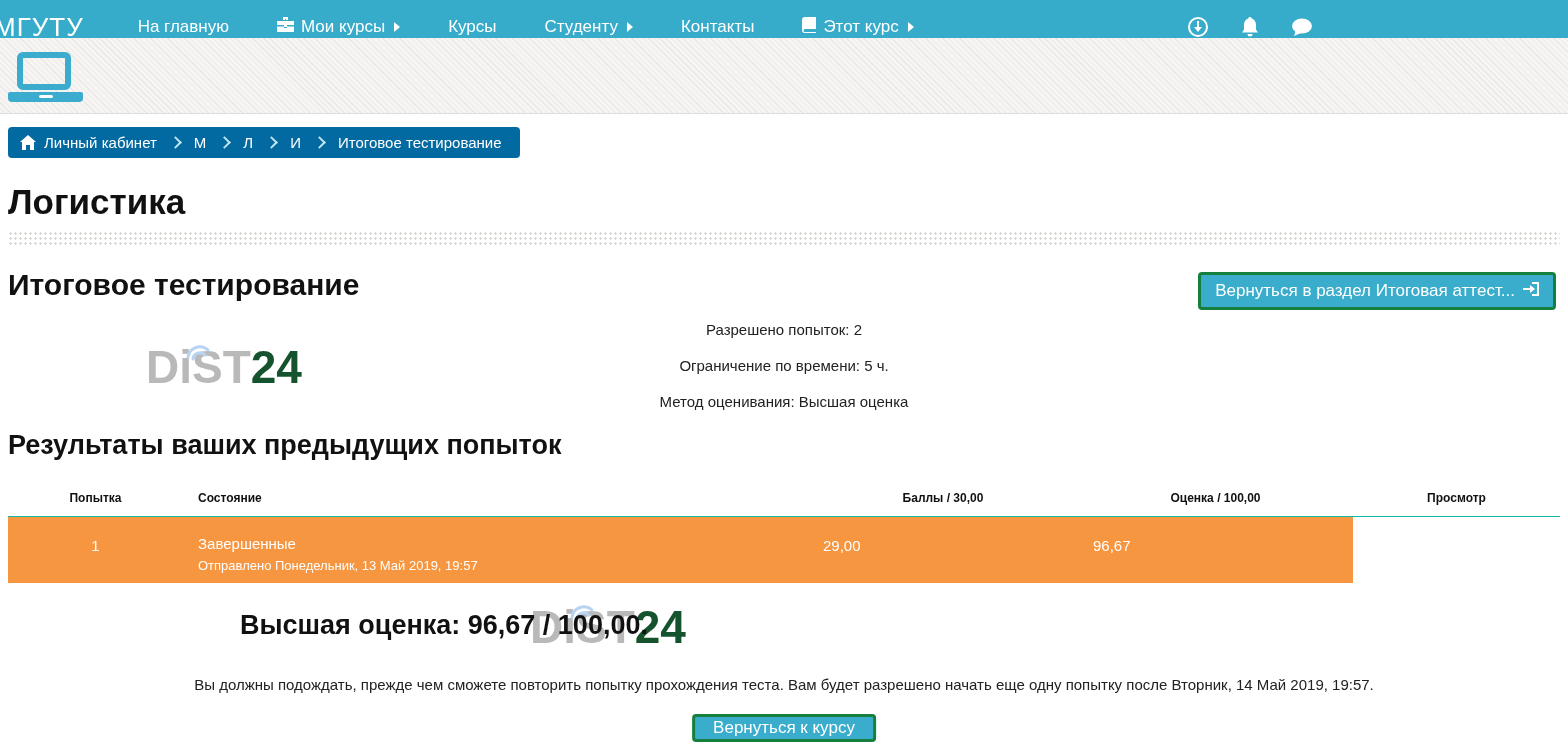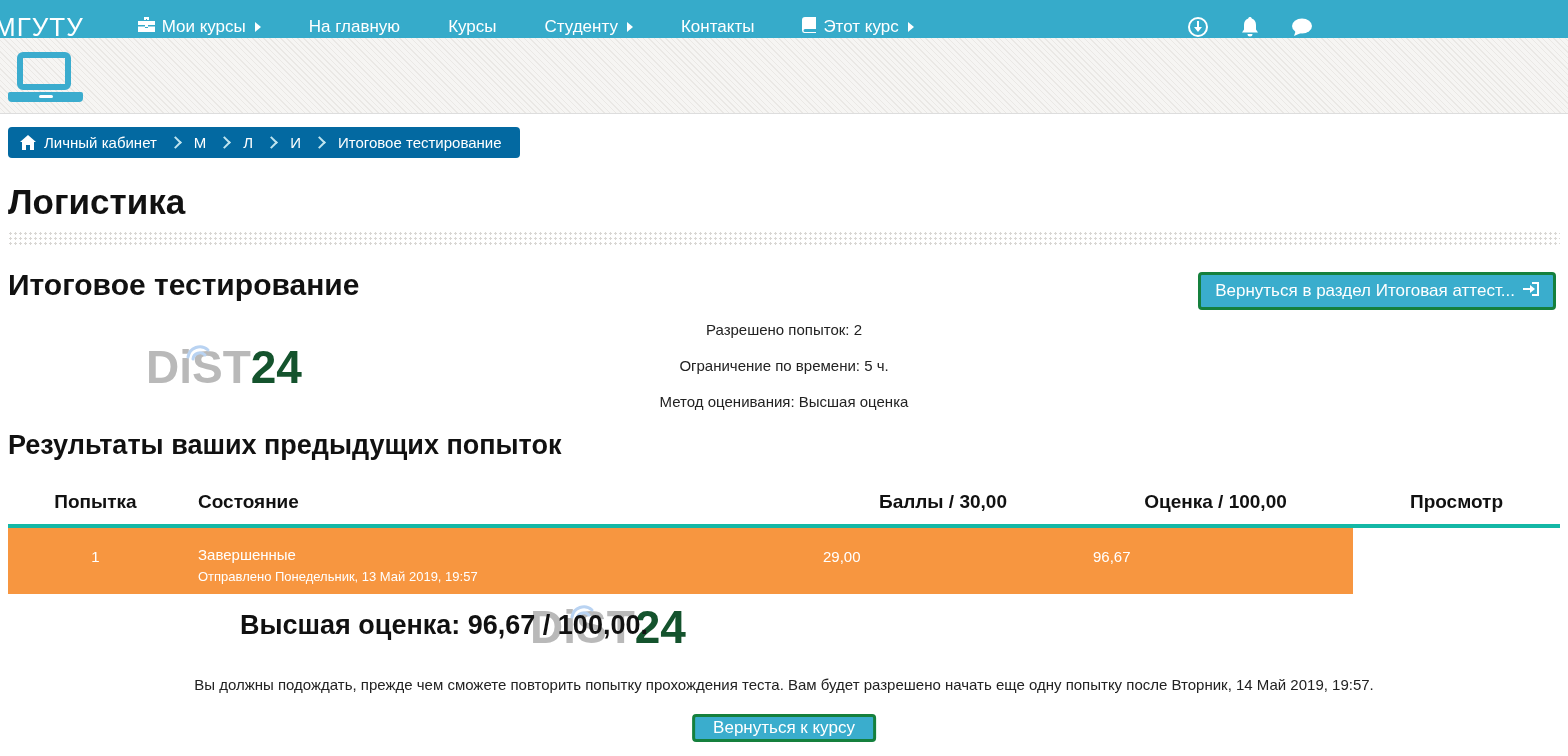--- a/index.html
+++ b/index.html
@@ -43,22 +43,22 @@
     display:inline-flex; align-items:center; gap:8px; }
   .btn-back-section { position:absolute; right:4px; top:4px; }
 
   .info-lines { position:absolute; top:321px; left:0; width:1568px; text-align:center; font-size:15px; color:#222; }
   .info-lines p { margin-bottom:19px; }
 
   .h3 { position:absolute; top:430px; left:8px; font-size:27px; font-weight:bold; color:#111; }
 
   
   .results { position:absolute; top:482px; left:8px; width:1552px; border-collapse:collapse; }
-  .results th { font-size:19px; font-weight:bold; color:#111; padding:9px 15px 11px;
-    border-bottom:4px solid #14b8a6; }
+  .results th { font-size:12px; font-weight:bold; color:#111; padding:9px 15px 11px;
+    border-bottom:1px solid #14b8a6; }
   .results .c { text-align:center; } .results .l { text-align:left; }
   .results td { font-size:15px; padding:10px 15px; vertical-align:top; }
   .row-best td { background:#f79640; color:#fff; }
   .row-best td.review-cell { background:#fff; }
   .attempt-cell { text-align:center; padding-top:20px !important; }
   .marks-cell, .grade-cell { text-align:left; padding-top:20px !important; }
   .state-cell { padding-top:18px !important; height:65px; }
   .state-detail { font-size:13px; margin-top:6px; }
 
   
@@ -74,31 +74,31 @@
   .wm-1 { left:146px; top:340px; }
   .wm-2 { left:530px; top:600px; }
 </style>
 </head>
 <body>
 
 <div class="topnav">
   <div class="brand">МГУТУ</div>
 
   <div class="nav-item">
+    <span>На главную</span>
+  </div>
+
+  <div class="nav-item">
     <span class="icon">
       <svg width="17" height="15" viewBox="0 0 17 15">
           <path fill="#fff" d="M6 0h5v3h-2V2H8v1H6V0zM0 4h17v4h-7v2H7V8H0V4zm0 5.5h7v1.6h3V9.5h7V15H0V9.5z"></path>
         </svg>
     </span>
     <span>Мои курсы</span>
     <span class="caret"></span>
-  </div>
-
-  <div class="nav-item">
-    <span>На главную</span>
   </div>
 
   <div class="nav-item">
     <span>Курсы</span>
   </div>
 
   <div class="nav-item">
     <span>Студенту</span>
     <span class="caret"></span>
   </div>

